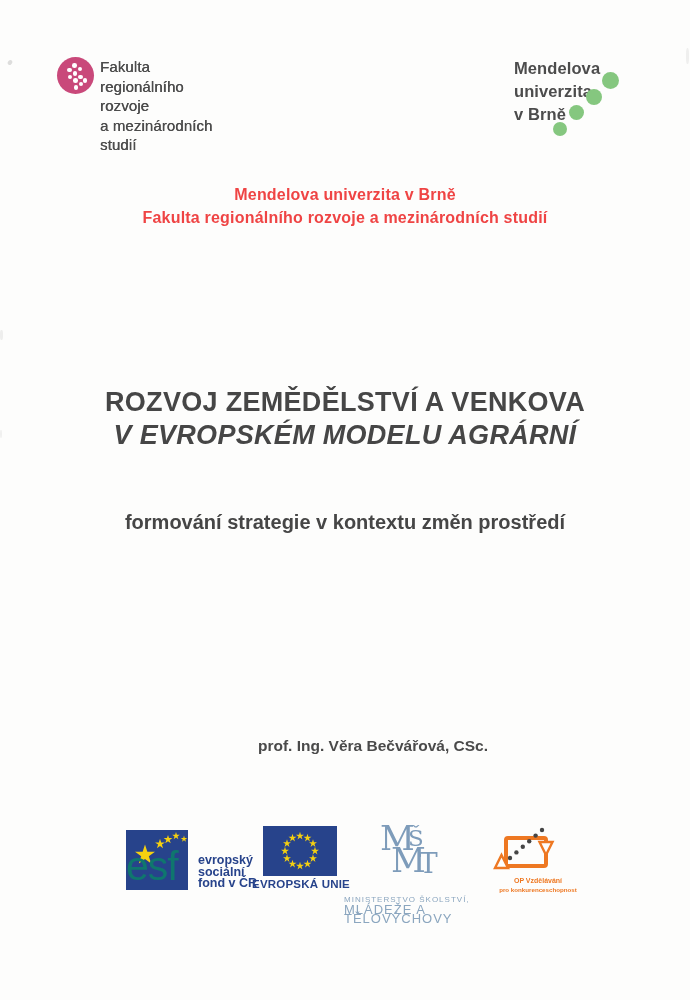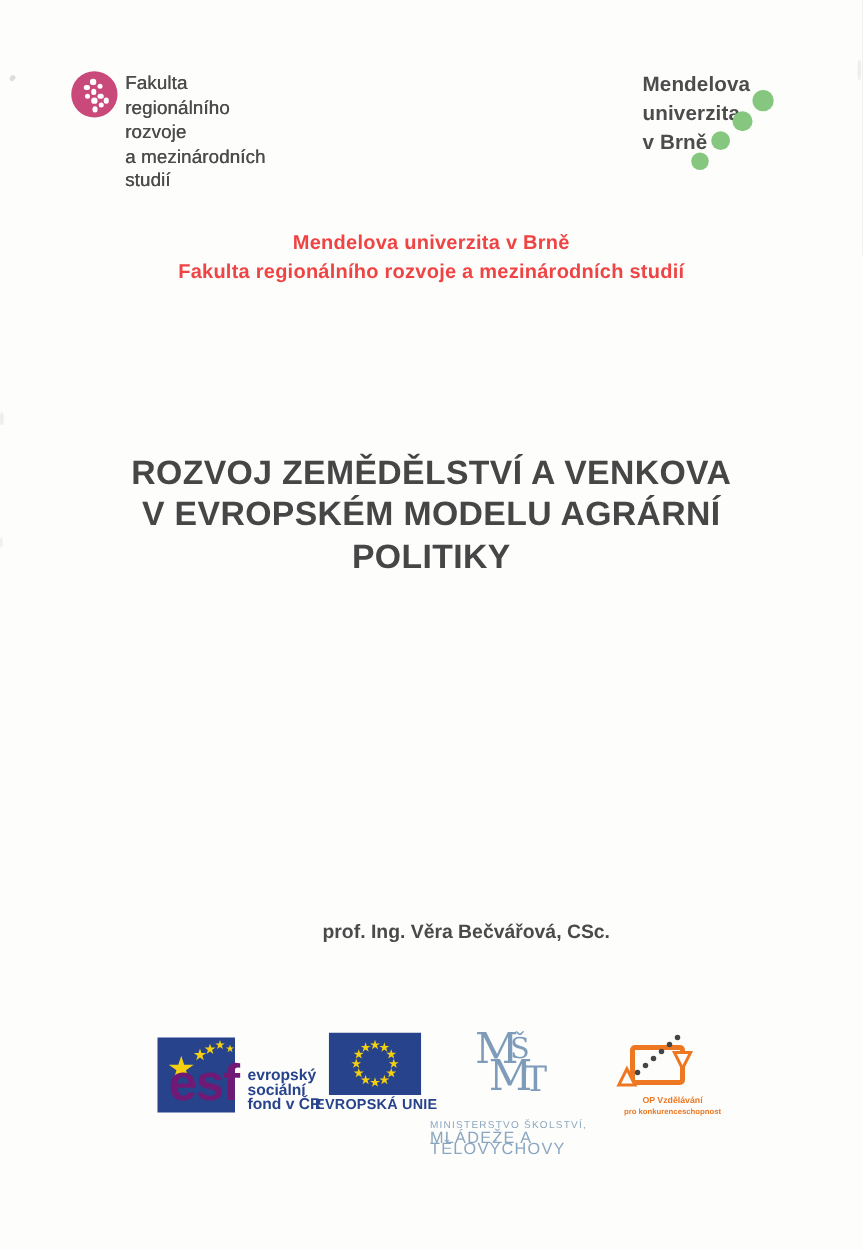--- a/index.html
+++ b/index.html
@@ -21,33 +21,33 @@
   .uni-text{left:514px;top:57px;font-size:16.5px;line-height:23px;color:#4c4c4c;
             font-weight:bold;letter-spacing:.1px;}
   .green-dot{border-radius:50%;background:#85c77f;}
 
   
   .inst{font-weight:bold;font-size:16px;color:#ef4444;letter-spacing:.2px;}
   .inst1{top:186px;}
   .inst2{top:209px;}
 
   
-  .title-line{font-weight:bold;font-size:27px;color:#464646;letter-spacing:.3px;}
-  .t1{top:363px;}.t2{top:396px;}.t3{top:430px;}
+  .title-line{font-weight:bold;font-size:27px;color:#464646;letter-spacing:.3px;margin-top:24px;}
+  .t1{top:363px;}.t2{top:396px;font-style:italic;}.t3{top:430px;}
   .subtitle{top:511px;font-weight:bold;font-size:20px;color:#464646;}
 
   
   .author{font-weight:bold;font-size:15.5px;color:#4a4a4a;}
   .a1{top:737px;padding-left:28px;}.a2{top:738px;}
 
   
   .esf-square{left:126px;top:830px;width:62px;height:60px;background:#27438b;}
   .esf-stars{left:126px;top:830px;width:62px;height:60px;overflow:visible;}
   .esf-acronym{left:126px;top:844px;width:74px;font-size:41px;line-height:44px;
-               font-weight:bold;color:#701a75;letter-spacing:-1px;text-align:center;}
+               font-weight:normal;color:#0f766e;letter-spacing:-1px;}
   .esf-label{left:198px;top:855px;font-size:12.5px;line-height:11.6px;font-weight:bold;color:#27438b;}
   .eu-flag{left:263px;top:826px;}
   .eu-label{left:250px;top:878px;width:102px;text-align:center;font-size:11.5px;
             font-weight:bold;color:#27438b;letter-spacing:.2px;}
   .msmt-mark{left:380px;top:822px;}
   .msmt-label{left:344px;top:873px;width:128px;text-align:left;color:#8ba6bf;line-height:9.6px;margin-top:22px;}
   .msmt-label .l1{font-size:8px;letter-spacing:1px;}
   .msmt-label .l2{font-size:13px;letter-spacing:1px;}
   .opvk-mark{left:492px;top:826px;}
   .opvk-label{left:490px;top:876px;width:96px;text-align:center;color:#ee7822;
@@ -103,21 +103,21 @@
   <div class="abs green-dot" style="left:553px;top:122px;width:14px;height:14px;"></div>
   <div class="abs green-dot" style="left:569px;top:105px;width:15px;height:15px;"></div>
   <div class="abs green-dot" style="left:586px;top:89px;width:16px;height:16px;"></div>
   <div class="abs green-dot" style="left:602px;top:72px;width:17px;height:17px;"></div>
 
   <div class="abs ctr inst inst1">Mendelova univerzita v Brně</div>
   <div class="abs ctr inst inst2">Fakulta regionálního rozvoje a mezinárodních studií</div>
 
   <div class="abs ctr title-line t1">ROZVOJ ZEMĚDĚLSTVÍ A VENKOVA</div>
   <div class="abs ctr title-line t2">V EVROPSKÉM MODELU AGRÁRNÍ</div>
-  <div class="abs ctr title-line t3">POLITIKY</div>
+  <div class="abs ctr subtitle">formování strategie v kontextu změn prostředí</div>
 
   <div class="abs ctr author a1">prof. Ing. Věra Bečvářová, CSc.</div>
 
   <div class="abs esf-square"></div>
   <svg class="abs esf-stars" viewBox="0 0 62 60">
     <use href="#star" transform="translate(19,25) scale(10.5)" fill="#f5d010"></use>
     <use href="#star" transform="translate(34,14) scale(5.2)" fill="#f5d010"></use>
     <use href="#star" transform="translate(42,9.5) scale(4.6)" fill="#f5d010"></use>
     <use href="#star" transform="translate(50,6) scale(4)" fill="#f5d010"></use>
     <use href="#star" transform="translate(58,9) scale(3.4)" fill="#f5d010"></use>

